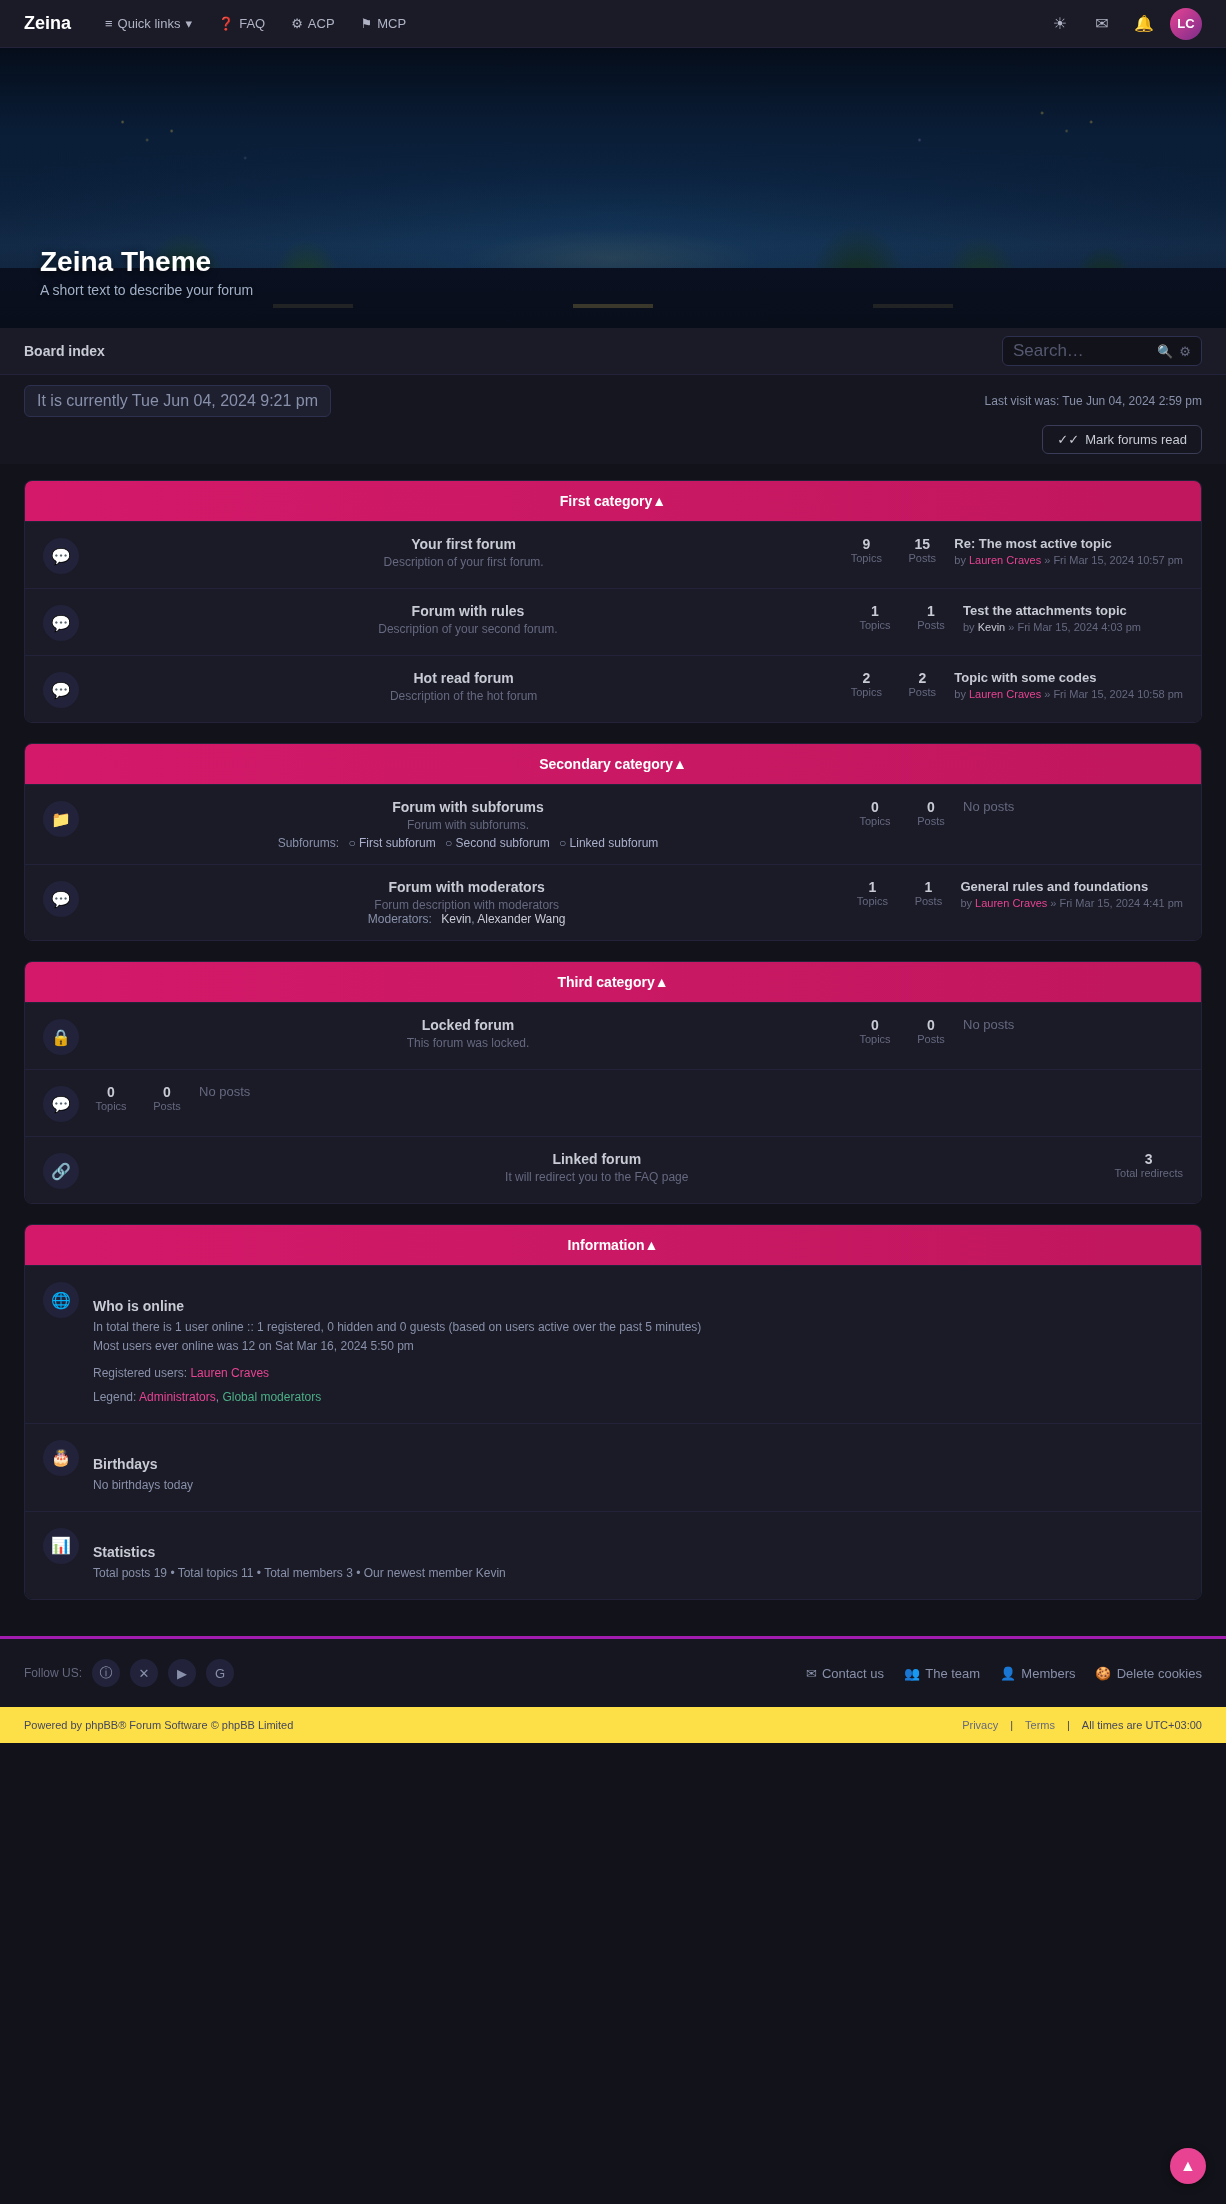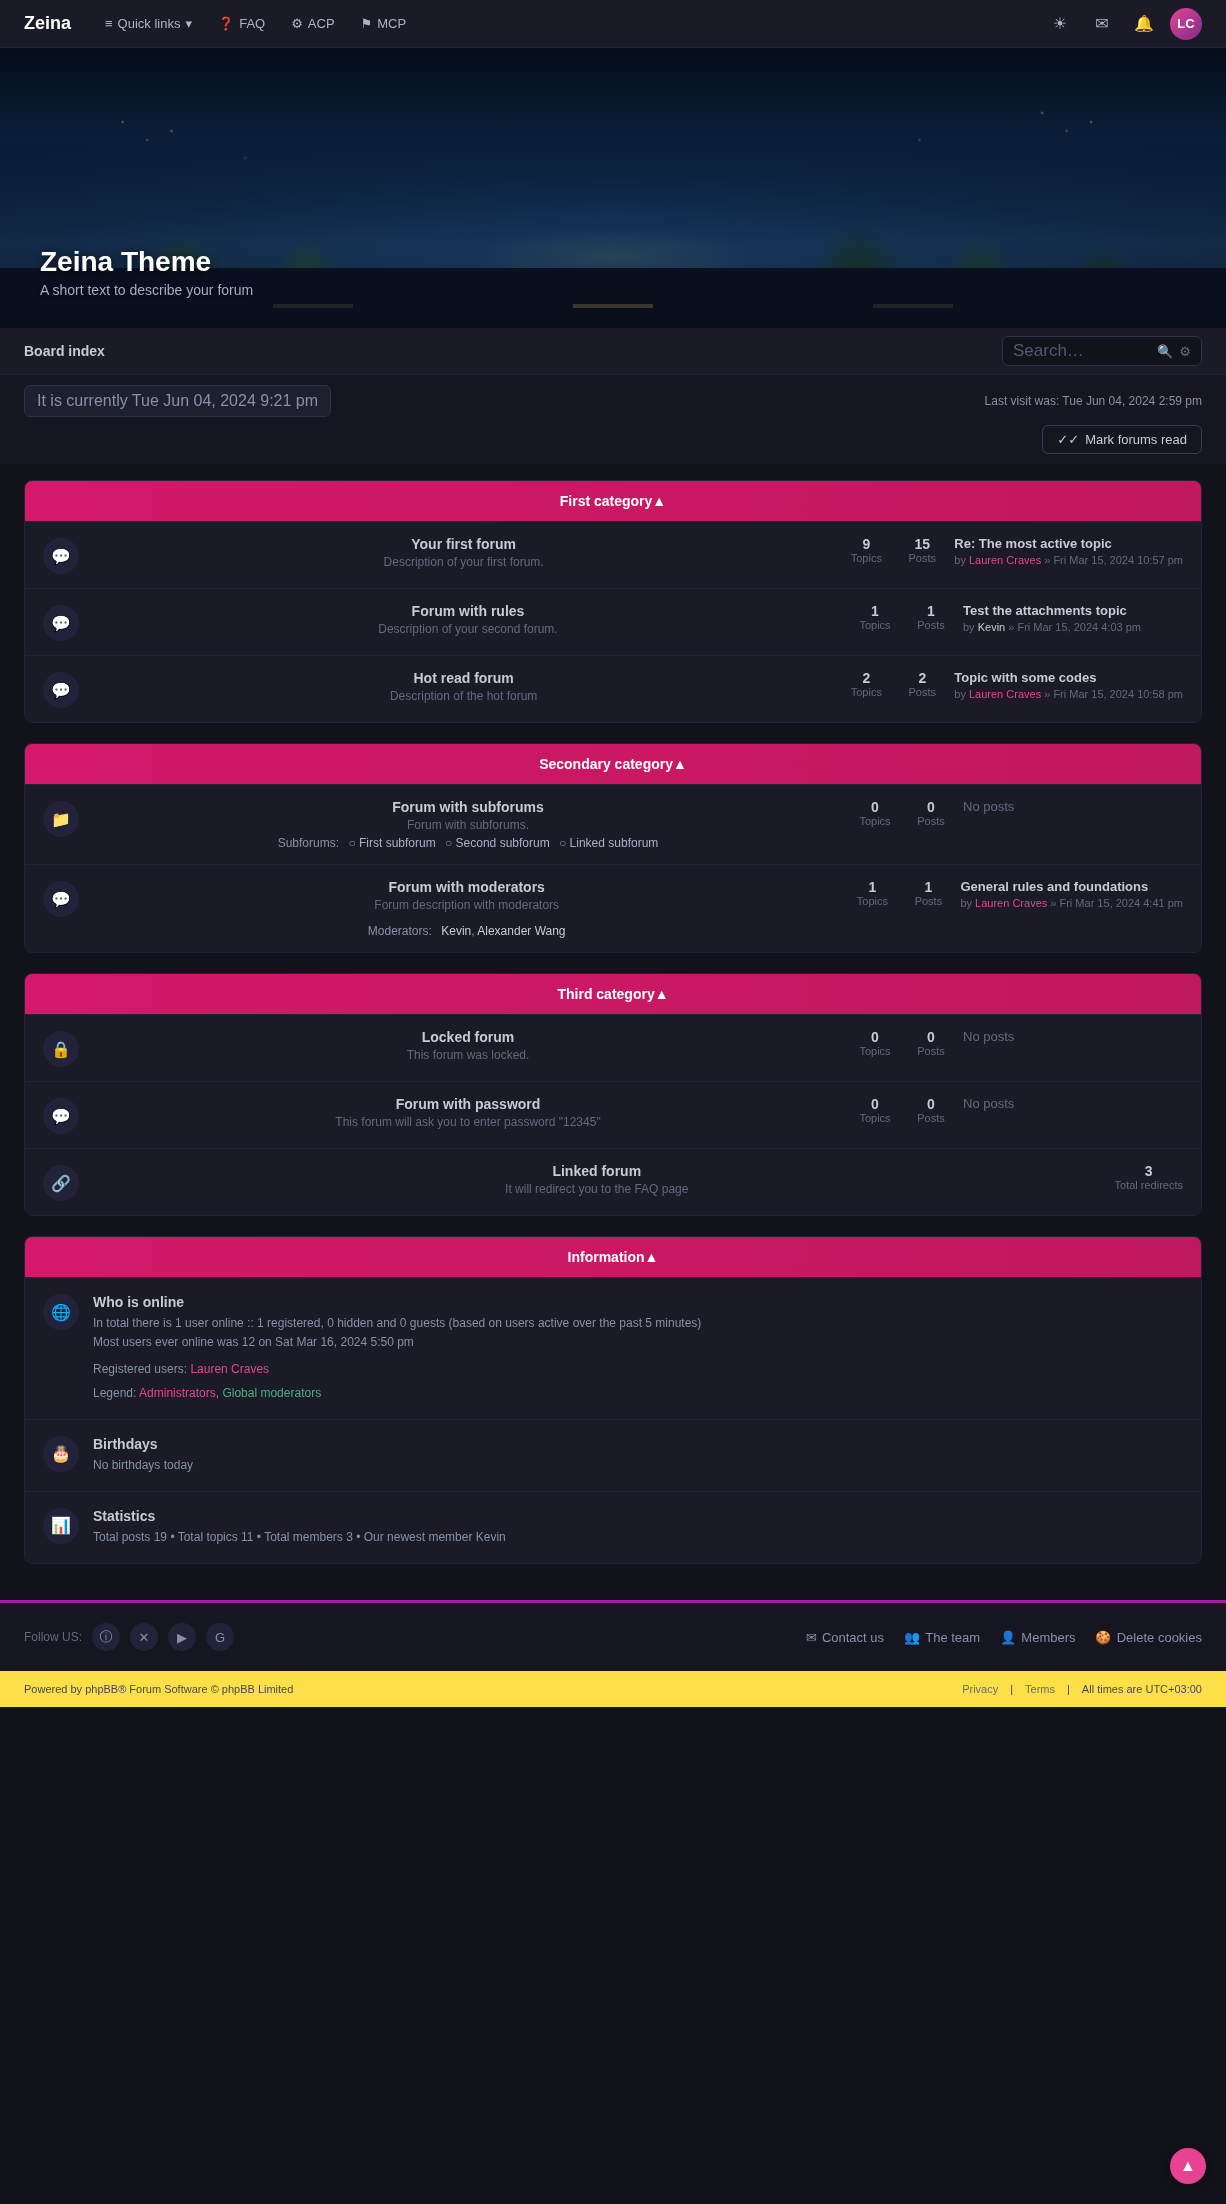--- a/index.html
+++ b/index.html
@@ -219,21 +219,21 @@
     .forum-main { flex: 1; min-width: 0; text-align: center; }
     .forum-name {
       color: #c8cad4;
       font-size: 14px;
       font-weight: 600;
       margin-bottom: 3px;
     }
     .forum-desc { color: #666880; font-size: 12px; }
     .forum-sub { color: #8890aa; font-size: 12px; margin-top: 4px; }
     .forum-sub-link { color: #aab0cc; font-size: 12px; }
-    .forum-mod { color: #8890aa; font-size: 12px; margin-top: 12px; }
+    .forum-mod { color: #8890aa; font-size: 12px; margin-top: 0; }
     .forum-stats {
       display: flex;
       gap: 20px;
       align-items: flex-start;
       flex-shrink: 0;
     }
     .forum-stat {
       text-align: center;
       min-width: 36px;
     }
@@ -275,21 +275,21 @@
     .info-row:first-child { border-top: none; }
     .info-row-icon {
       width: 36px; height: 36px;
       border-radius: 50%;
       background: #22233a;
       display: flex; align-items: center; justify-content: center;
       flex-shrink: 0;
       color: #666880;
       font-size: 16px;
     }
-    .info-row-content { flex: 1; }
+    .info-row-content { flex: 1; margin-top: 16px; }
     .info-row-title {
       color: #c8cad4;
       font-size: 14px;
       font-weight: 600;
       margin-bottom: 4px;
     }
     .info-row-text { color: #8890aa; font-size: 12px; line-height: 1.6; }
     .user-link-red { color: #e84393; }
     .user-link-green { color: #4caf87; }
 
@@ -641,24 +641,20 @@
         <div class="forum-stat">
           <div class="forum-stat-num">0</div>
           <div class="forum-stat-label">Posts</div>
         </div>
       </div>
       <div class="no-posts">No posts</div>
     </div>
 
     <div class="forum-row">
       <div class="forum-icon">💬</div>
-      <div class="forum-main">
-        <div class="forum-name">Forum with password</div>
-        <div class="forum-desc">This forum will ask you to enter password "12345"</div>
-      </div>
       <div class="forum-stats">
         <div class="forum-stat">
           <div class="forum-stat-num">0</div>
           <div class="forum-stat-label">Topics</div>
         </div>
         <div class="forum-stat">
           <div class="forum-stat-num">0</div>
           <div class="forum-stat-label">Posts</div>
         </div>
       </div>

